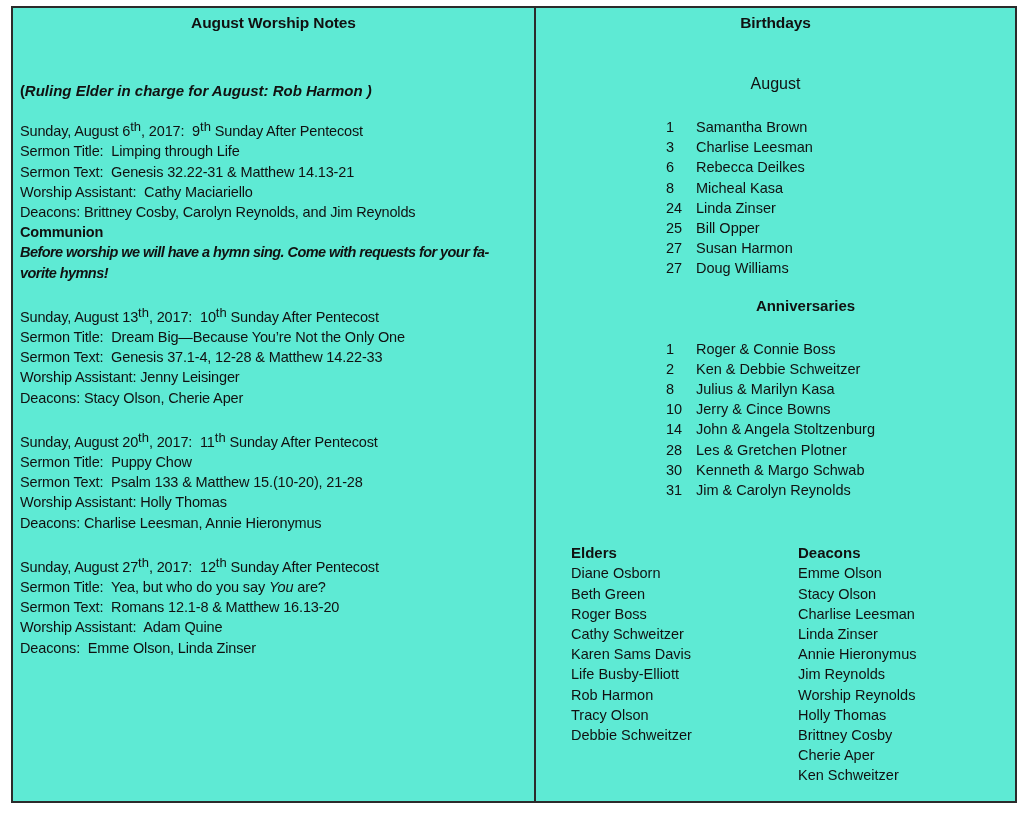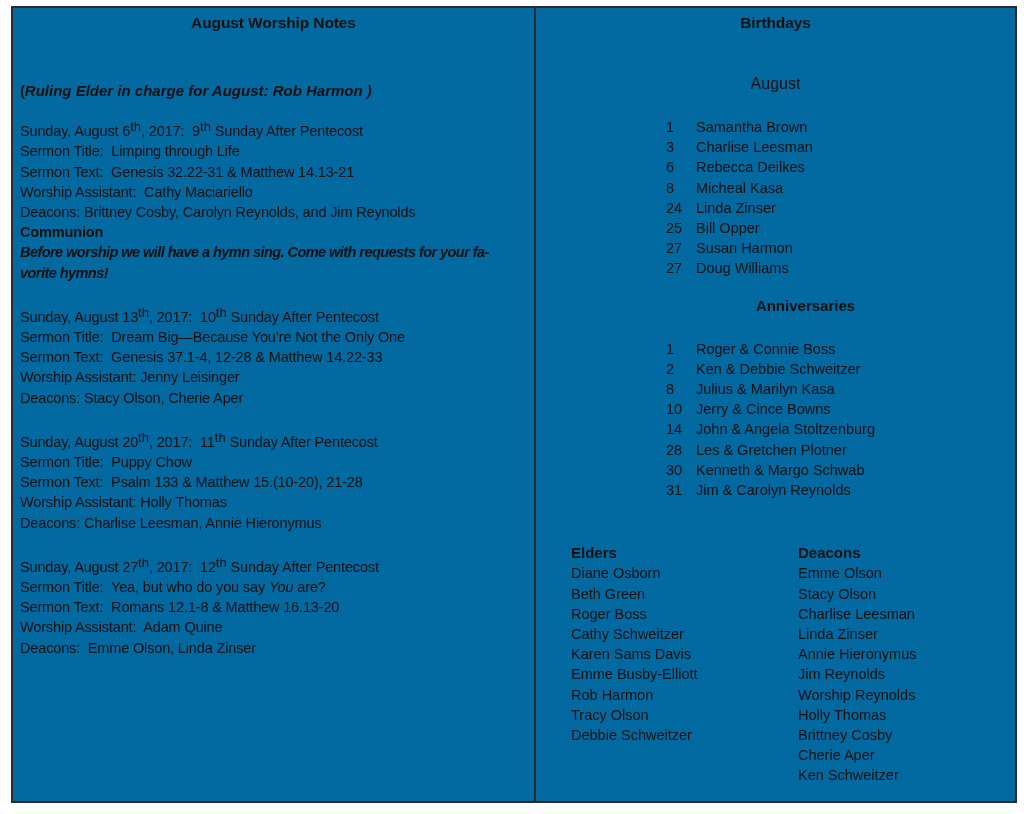--- a/index.html
+++ b/index.html
@@ -9,21 +9,21 @@
     background: #ffffff;
     color: #111111;
     font-family: "Liberation Sans", sans-serif;
   }
   .sheet {
     position: absolute;
     left: 11px; top: 6px;
     width: 1006px; height: 797px;
     border: 2px solid #2b2b2b;
     display: flex;
-    background: #0369a1;
+    background: #5eead4;
   }
   .cell-left {
     width: 523px;
     border-right: 2px solid #2b2b2b;
     padding: 5px 7px 0 7px;
   }
   .cell-right {
     flex: 1;
     padding: 5px 6px 0 6px;
   }
@@ -188,21 +188,21 @@
       </div>
     <div class="officers">
       <div class="ocol-elders">
         <div class="ohead">Elders</div>
         <div id="elders-list">
             <div class="oname">Diane Osborn</div>
             <div class="oname">Beth Green</div>
             <div class="oname">Roger Boss</div>
             <div class="oname">Cathy Schweitzer</div>
             <div class="oname">Karen Sams Davis</div>
-            <div class="oname">Emme Busby-Elliott</div>
+            <div class="oname">Life Busby-Elliott</div>
             <div class="oname">Rob Harmon</div>
             <div class="oname">Tracy Olson</div>
             <div class="oname">Debbie Schweitzer</div>
           </div>
       </div>
       <div class="ocol-deacons">
         <div class="ohead">Deacons</div>
         <div id="deacons-list">
             <div class="oname">Emme Olson</div>
             <div class="oname">Stacy Olson</div>

